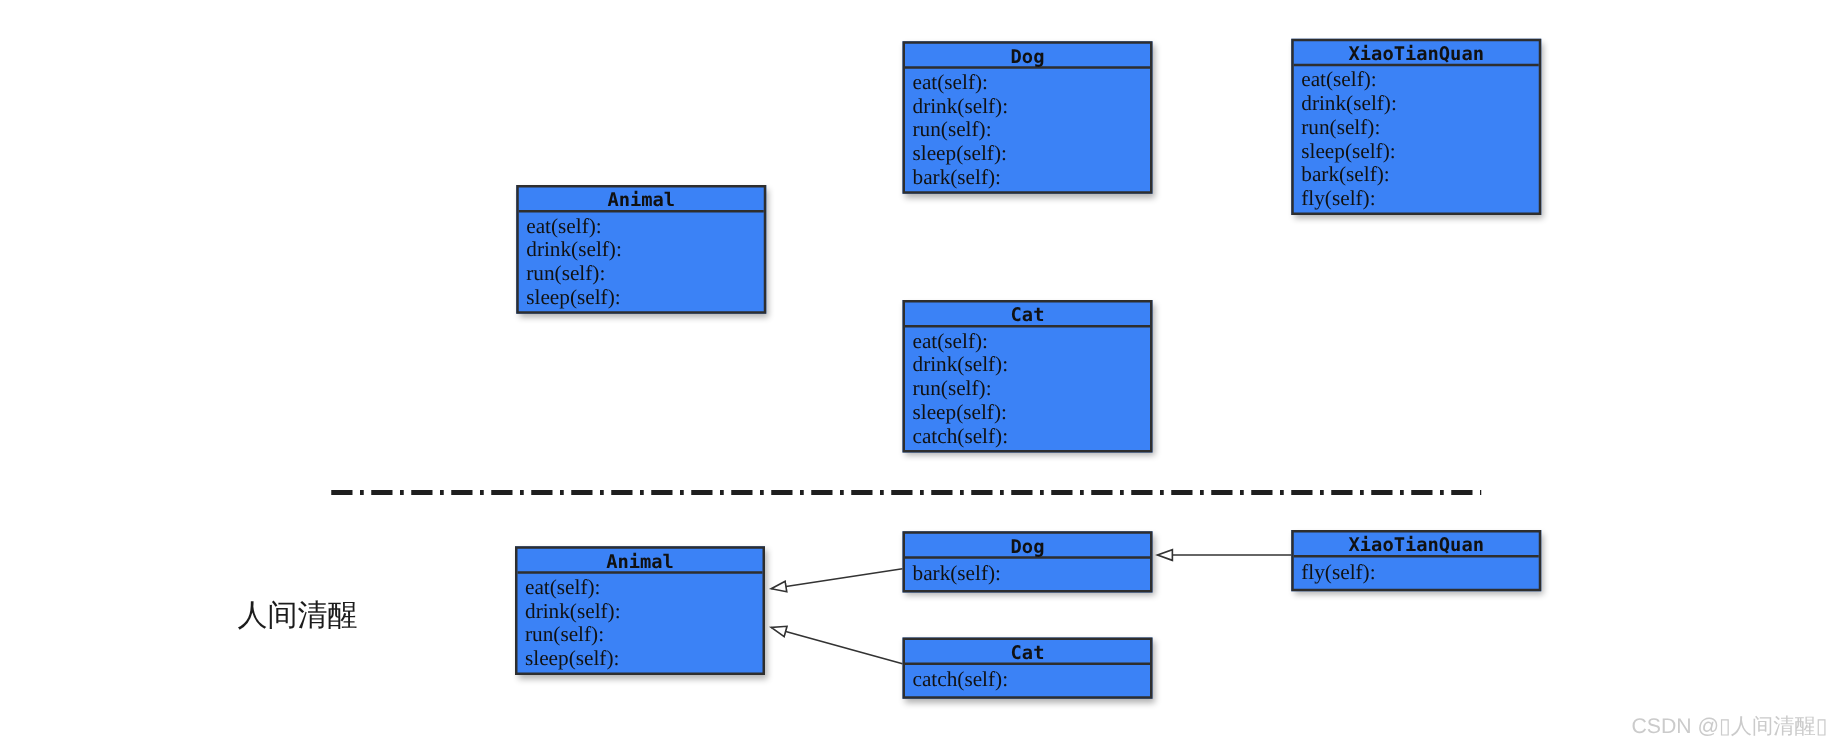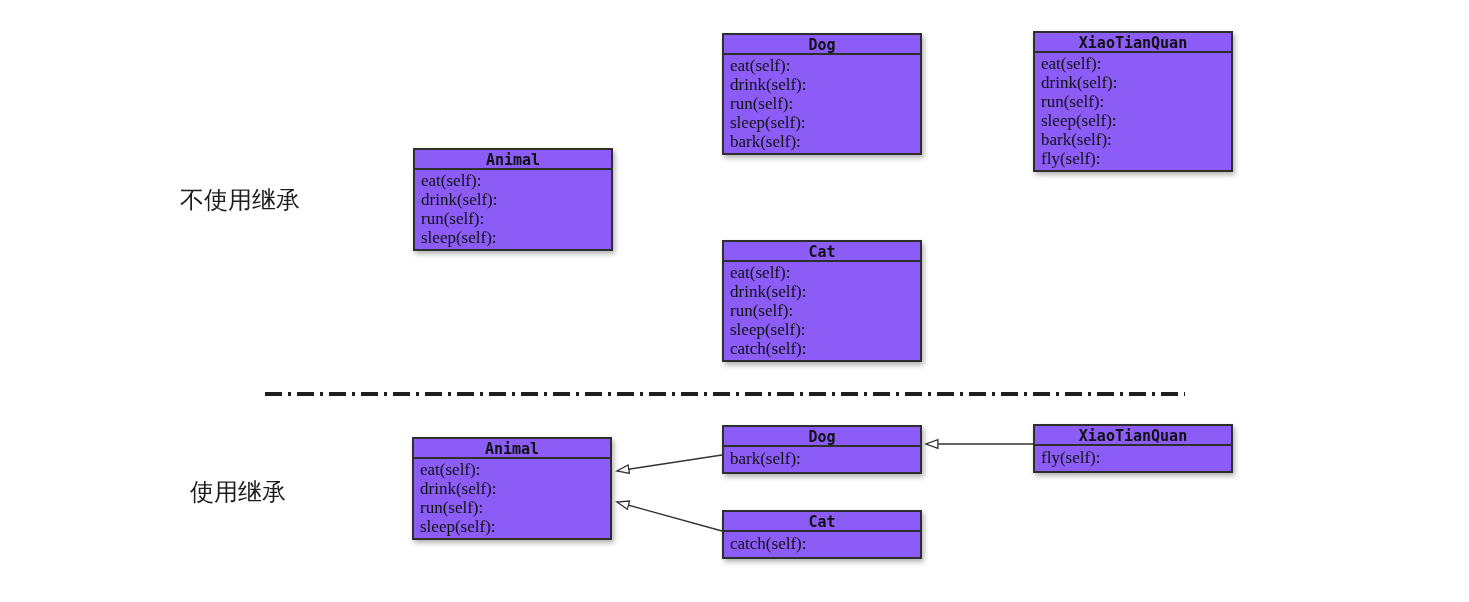--- a/index.html
+++ b/index.html
@@ -16,21 +16,21 @@
     position: absolute;
     font-family: "Liberation Sans", "DejaVu Sans", sans-serif;
     font-size: 24px;
     color: #1c1c1c;
     letter-spacing: 0px;
     white-space: nowrap;
   }
   .class-box {
     position: absolute;
     width: 200px;
-    background: #8b5cf6;
+    background: #3b82f6;
     border: 2px solid #2e2e2e;
     box-shadow: 2px 3px 5px rgba(0,0,0,0.30);
   }
   .class-title {
     height: 20px;
     line-height: 20px;
     text-align: center;
     font-weight: bold;
     font-size: 15px;
     color: #111111;
@@ -67,22 +67,21 @@
     font-size: 17px;
     color: #cbcbcb;
     white-space: nowrap;
   }
 </style>
 </head>
 <body>
 
 <div class="canvas">
 
-  <div class="section-label" style="left:180px; top:184px;">不使用继承</div>
-  <div class="section-label" style="left:190px; top:476px;">使用继承</div>
+  <div class="section-label" style="left:190px; top:476px;">人间清醒</div>
 
   <div class="class-box" style="left:413px; top:148px;">
     <div class="class-title">Animal</div>
     <div class="class-methods">
         <div class="method-row">eat(self):</div>
         <div class="method-row">drink(self):</div>
         <div class="method-row">run(self):</div>
         <div class="method-row">sleep(self):</div>
       </div>
   </div>
@@ -157,14 +156,15 @@
       <marker id="inherit-arrow" markerWidth="15" markerHeight="12" refX="12.8" refY="5.2" orient="auto" markerUnits="userSpaceOnUse">
         <path d="M0.9,0.9 L12.8,5.2 L0.9,9.5 Z" fill="#ffffff" stroke="#333333" stroke-width="1.3"></path>
       </marker>
     </defs>
     <line x1="265" y1="394" x2="1185" y2="394" stroke="#1e1e1e" stroke-width="4" stroke-dasharray="17 6 3 6"></line>
     <line x1="722" y1="455" x2="617" y2="471" stroke="#333333" stroke-width="1.3" marker-end="url(#inherit-arrow)"></line>
     <line x1="722" y1="531" x2="617" y2="502" stroke="#333333" stroke-width="1.3" marker-end="url(#inherit-arrow)"></line>
     <line x1="1033" y1="444" x2="926" y2="444" stroke="#333333" stroke-width="1.3" marker-end="url(#inherit-arrow)"></line>
   </svg>
 
+  <div class="watermark">CSDN @▯人间清醒▯</div>
 
 </div>
 
 </body></html>

